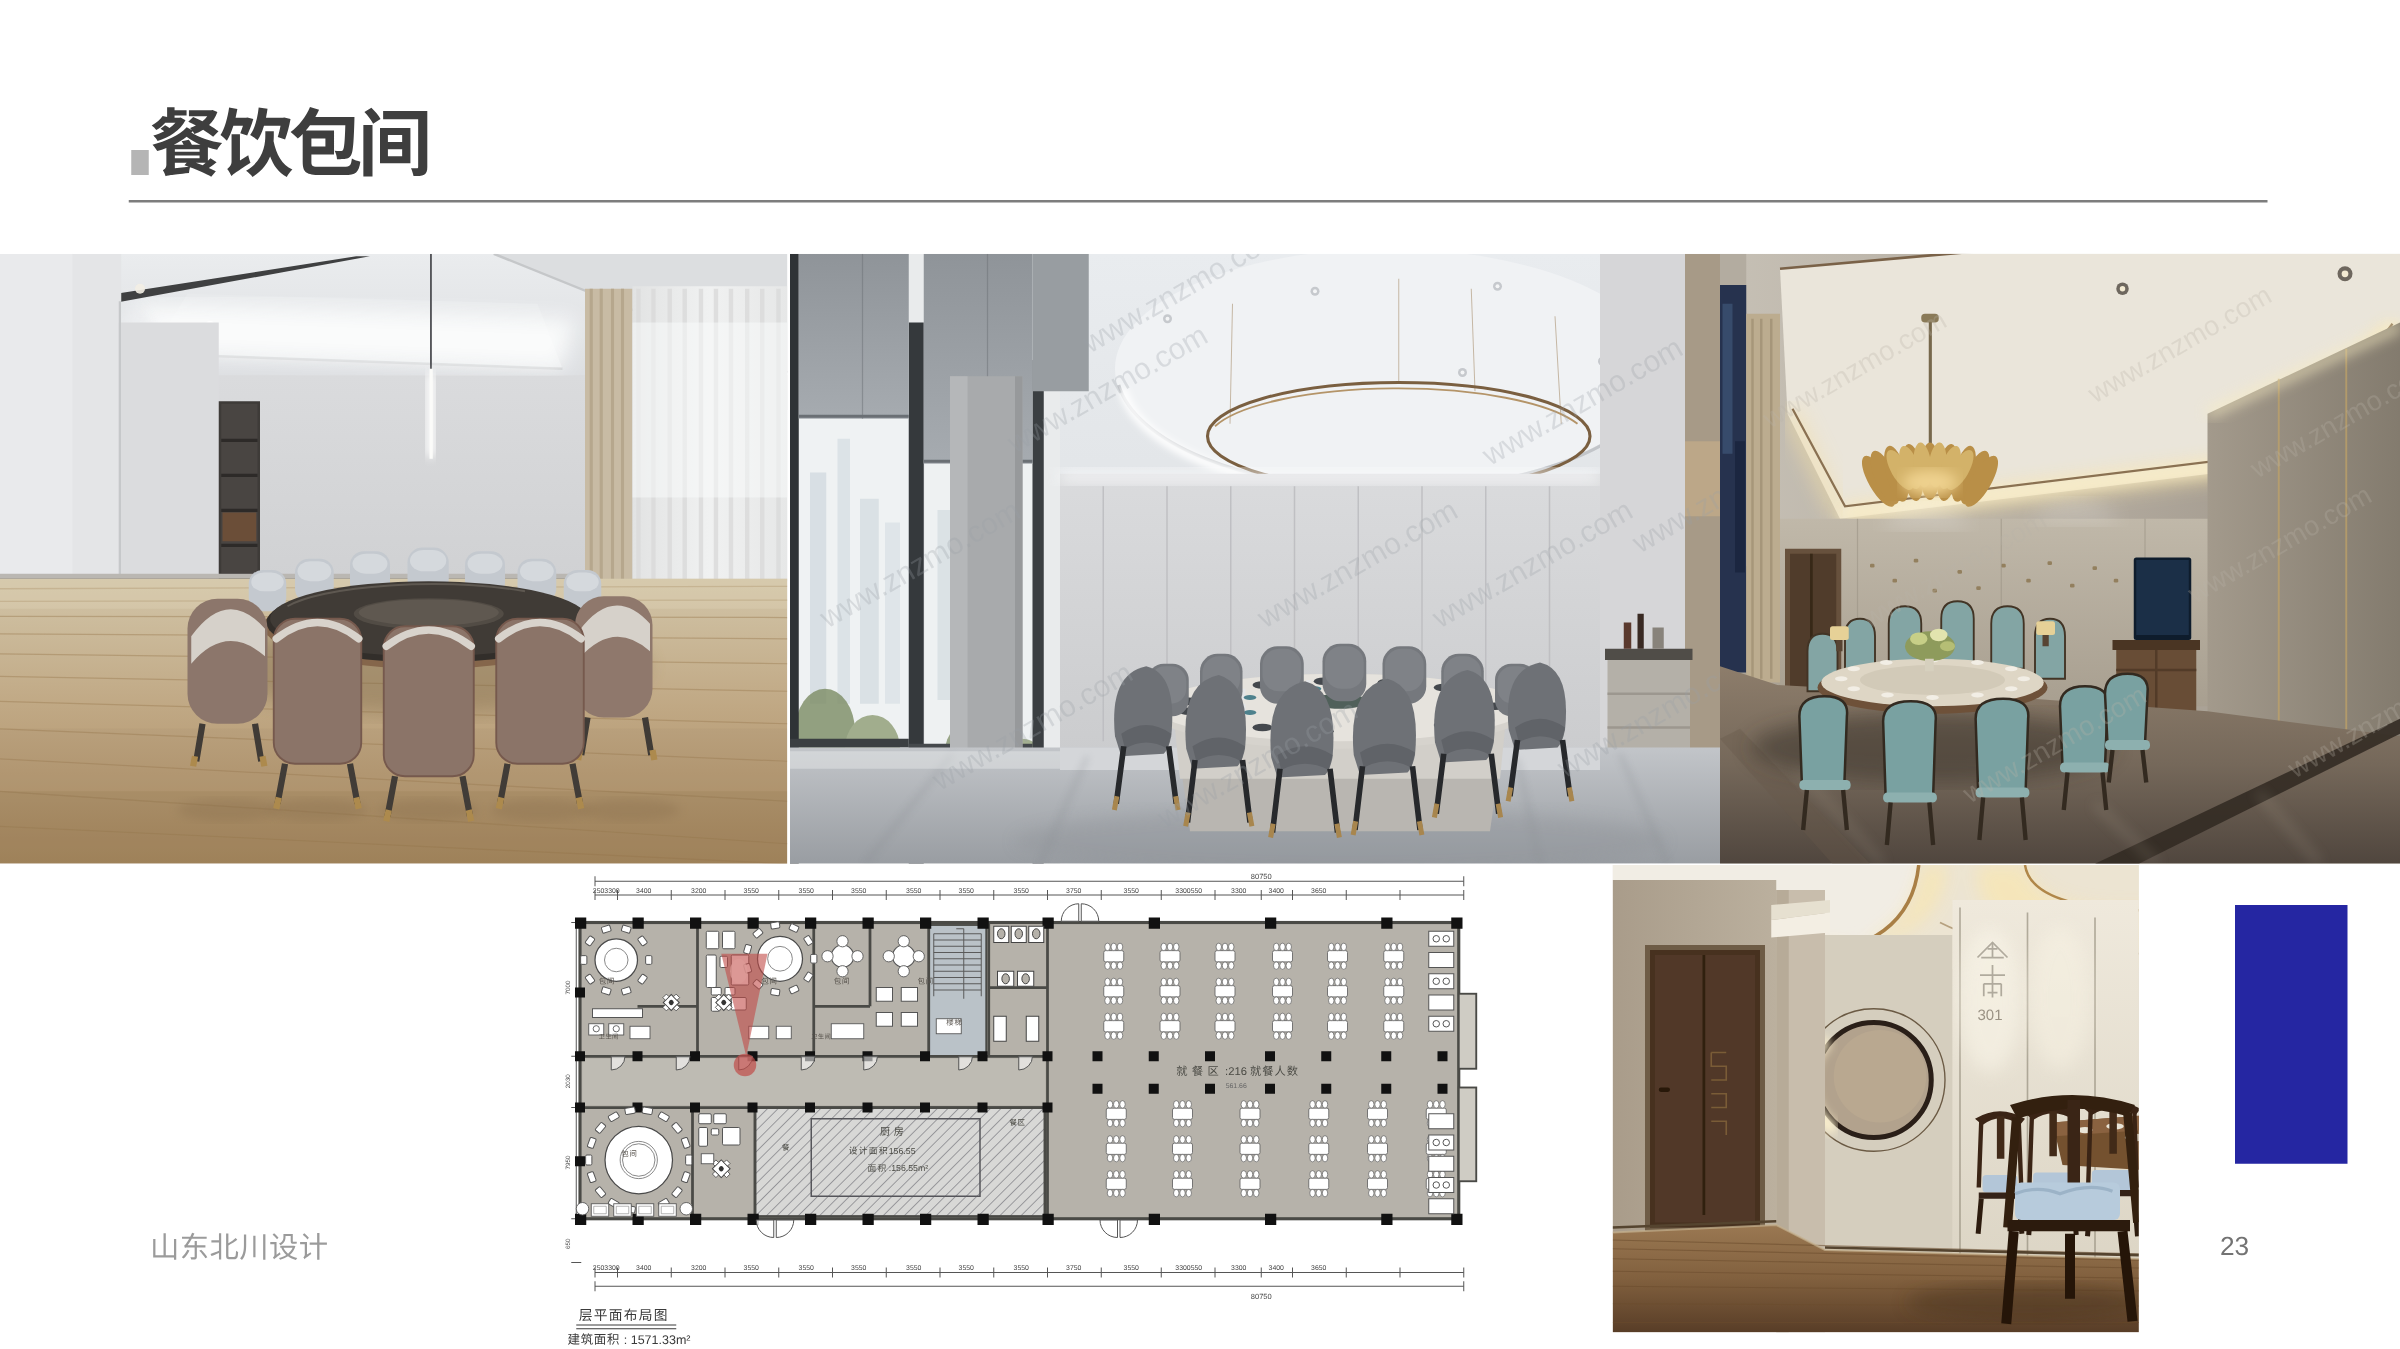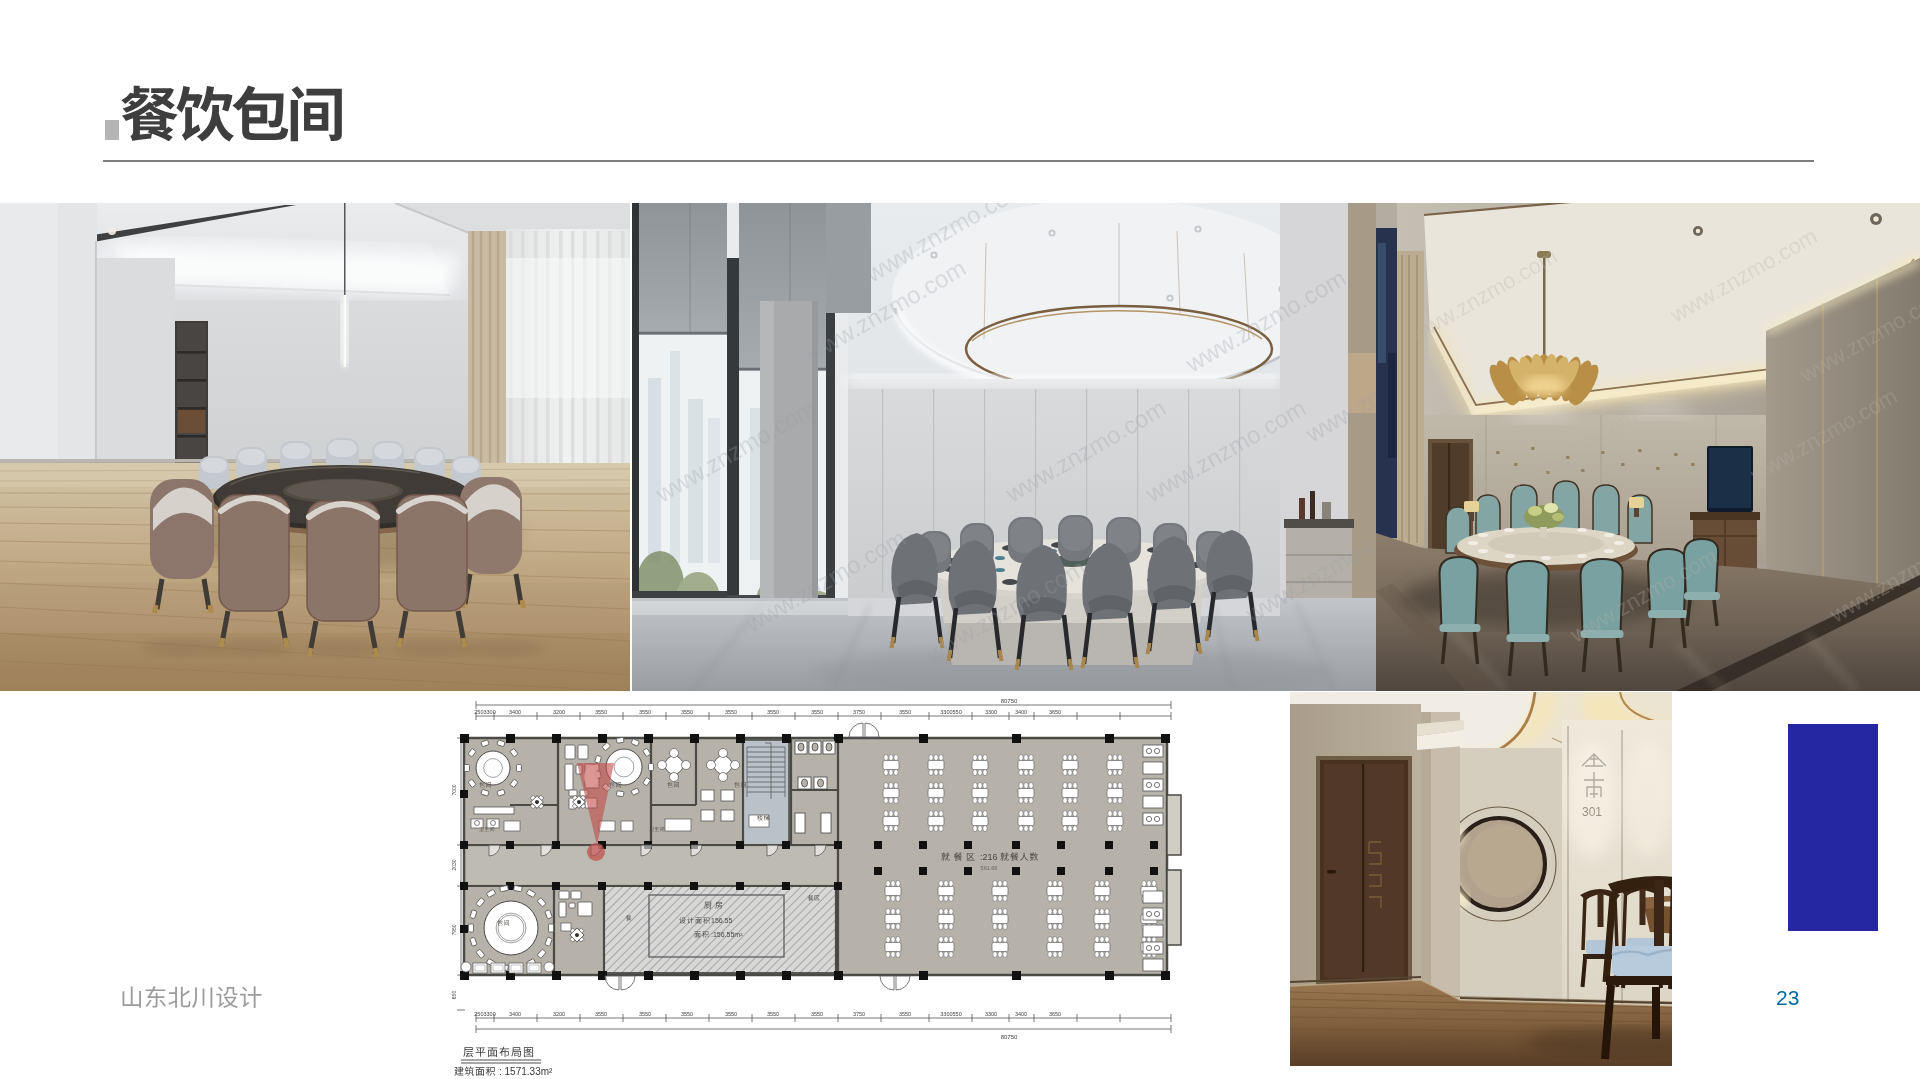--- a/index.html
+++ b/index.html
@@ -1327,21 +1327,21 @@
       </g>
       <text x="50" y="380" font-size="10" fill="#3a3a3a">: 1571.33m²</text>
       <g>
         <path transform="translate(5.0,393.0) scale(0.010000,-0.010000)" d="M122 776C175 729 242 662 273 619L324 672C292 713 225 778 171 822ZM43 526V454H184V95C184 49 153 16 134 4C148 -11 168 -42 175 -60C190 -40 217 -20 395 112C386 127 374 155 368 175L257 94V526ZM491 804V693C491 619 469 536 337 476C351 464 377 435 386 420C530 489 562 597 562 691V734H739V573C739 497 753 469 823 469C834 469 883 469 898 469C918 469 939 470 951 474C948 491 946 520 944 539C932 536 911 534 897 534C884 534 839 534 828 534C812 534 810 543 810 572V804ZM805 328C769 248 715 182 649 129C582 184 529 251 493 328ZM384 398V328H436L422 323C462 231 519 151 590 86C515 38 429 5 341 -15C355 -31 371 -61 377 -80C474 -54 566 -16 647 39C723 -17 814 -58 917 -83C926 -62 947 -32 963 -16C867 4 781 39 708 86C793 160 861 256 901 381L855 401L842 398Z" fill="#3a3a3a"></path>
         <path transform="translate(15.5,393.0) scale(0.010000,-0.010000)" d="M137 775C193 728 263 660 295 617L346 673C312 714 241 778 186 823ZM46 526V452H205V93C205 50 174 20 155 8C169 -7 189 -41 196 -61C212 -40 240 -18 429 116C421 130 409 162 404 182L281 98V526ZM626 837V508H372V431H626V-80H705V431H959V508H705V837Z" fill="#3a3a3a"></path>
         <path transform="translate(26.0,393.0) scale(0.010000,-0.010000)" d="M389 334H601V221H389ZM389 395V506H601V395ZM389 160H601V43H389ZM58 774V702H444C437 661 426 614 416 576H104V-80H176V-27H820V-80H896V576H493L532 702H945V774ZM176 43V506H320V43ZM820 43H670V506H820Z" fill="#3a3a3a"></path>
         <path transform="translate(36.5,393.0) scale(0.010000,-0.010000)" d="M760 205C812 118 867 1 889 -71L960 -41C937 30 880 144 826 230ZM555 228C527 126 476 28 411 -36C430 -46 461 -68 475 -79C540 -10 597 98 630 211ZM556 697H841V398H556ZM484 769V326H916V769ZM397 831C311 797 162 768 35 750C44 733 54 707 57 691C110 697 167 706 223 716V553H46V483H212C170 368 99 238 32 167C45 148 65 117 73 96C126 158 180 259 223 361V-81H295V384C333 330 382 256 401 220L446 283C425 313 326 431 295 464V483H453V553H295V730C349 742 399 756 440 771Z" fill="#3a3a3a"></path>
       </g>
     </svg></div>
 
-<div class="abs" style="left:1290px;top:692px;width:382px;height:374px;overflow:hidden"><svg width="456" height="374" viewBox="0 0 456 374">
+<div class="abs" style="left:1290px;top:692px;width:421px;height:374px;overflow:hidden"><svg width="456" height="374" viewBox="0 0 456 374">
       <defs>
         <linearGradient id="p4wallL" x1="0" y1="0" x2="1" y2="0">
           <stop offset="0" stop-color="#a99c8a"></stop>
           <stop offset="1" stop-color="#bbb09e"></stop>
         </linearGradient>
         <linearGradient id="p4floor" x1="0" y1="0" x2="0" y2="1">
           <stop offset="0" stop-color="#9a7852"></stop>
           <stop offset="0.5" stop-color="#81603e"></stop>
           <stop offset="1" stop-color="#583d27"></stop>
         </linearGradient>
@@ -1463,12 +1463,12 @@
     <g>
       <path transform="translate(1.0,22.0) scale(0.023500,-0.023500)" d="M108 632V-2H816V-76H893V633H816V74H538V829H460V74H185V632Z" fill="#9b9b9b"></path>
       <path transform="translate(24.8,22.0) scale(0.023500,-0.023500)" d="M257 261C216 166 146 72 71 10C90 -1 121 -25 135 -38C207 30 284 135 332 241ZM666 231C743 153 833 43 873 -26L940 11C898 81 806 186 728 262ZM77 707V636H320C280 563 243 505 225 482C195 438 173 409 150 403C160 382 173 343 177 326C188 335 226 340 286 340H507V24C507 10 504 6 488 6C471 5 418 5 360 6C371 -15 384 -49 389 -72C460 -72 511 -70 542 -57C573 -44 583 -21 583 23V340H874V413H583V560H507V413H269C317 478 366 555 411 636H917V707H449C467 742 484 778 500 813L420 846C402 799 380 752 357 707Z" fill="#9b9b9b"></path>
       <path transform="translate(48.6,22.0) scale(0.023500,-0.023500)" d="M34 122 68 48C141 78 232 116 322 155V-71H398V822H322V586H64V511H322V230C214 189 107 147 34 122ZM891 668C830 611 736 544 643 488V821H565V80C565 -27 593 -57 687 -57C707 -57 827 -57 848 -57C946 -57 966 8 974 190C953 195 922 210 903 226C896 60 889 16 842 16C816 16 716 16 695 16C651 16 643 26 643 79V410C749 469 863 537 947 602Z" fill="#9b9b9b"></path>
       <path transform="translate(72.4,22.0) scale(0.023500,-0.023500)" d="M159 785V445C159 273 146 100 28 -36C46 -47 77 -71 90 -88C221 61 236 253 236 445V785ZM477 744V8H553V744ZM813 788V-79H891V788Z" fill="#9b9b9b"></path>
       <path transform="translate(96.2,22.0) scale(0.023500,-0.023500)" d="M122 776C175 729 242 662 273 619L324 672C292 713 225 778 171 822ZM43 526V454H184V95C184 49 153 16 134 4C148 -11 168 -42 175 -60C190 -40 217 -20 395 112C386 127 374 155 368 175L257 94V526ZM491 804V693C491 619 469 536 337 476C351 464 377 435 386 420C530 489 562 597 562 691V734H739V573C739 497 753 469 823 469C834 469 883 469 898 469C918 469 939 470 951 474C948 491 946 520 944 539C932 536 911 534 897 534C884 534 839 534 828 534C812 534 810 543 810 572V804ZM805 328C769 248 715 182 649 129C582 184 529 251 493 328ZM384 398V328H436L422 323C462 231 519 151 590 86C515 38 429 5 341 -15C355 -31 371 -61 377 -80C474 -54 566 -16 647 39C723 -17 814 -58 917 -83C926 -62 947 -32 963 -16C867 4 781 39 708 86C793 160 861 256 901 381L855 401L842 398Z" fill="#9b9b9b"></path>
       <path transform="translate(120.0,22.0) scale(0.023500,-0.023500)" d="M137 775C193 728 263 660 295 617L346 673C312 714 241 778 186 823ZM46 526V452H205V93C205 50 174 20 155 8C169 -7 189 -41 196 -61C212 -40 240 -18 429 116C421 130 409 162 404 182L281 98V526ZM626 837V508H372V431H626V-80H705V431H959V508H705V837Z" fill="#9b9b9b"></path>
     </g>
   </svg>
 
-<div class="abs" style="left:1776px;top:986px;font-size:21px;color:#0369a1">23</div>
+<div class="abs" style="left:1776px;top:986px;font-size:21px;color:#737373">23</div>
 </body></html>

